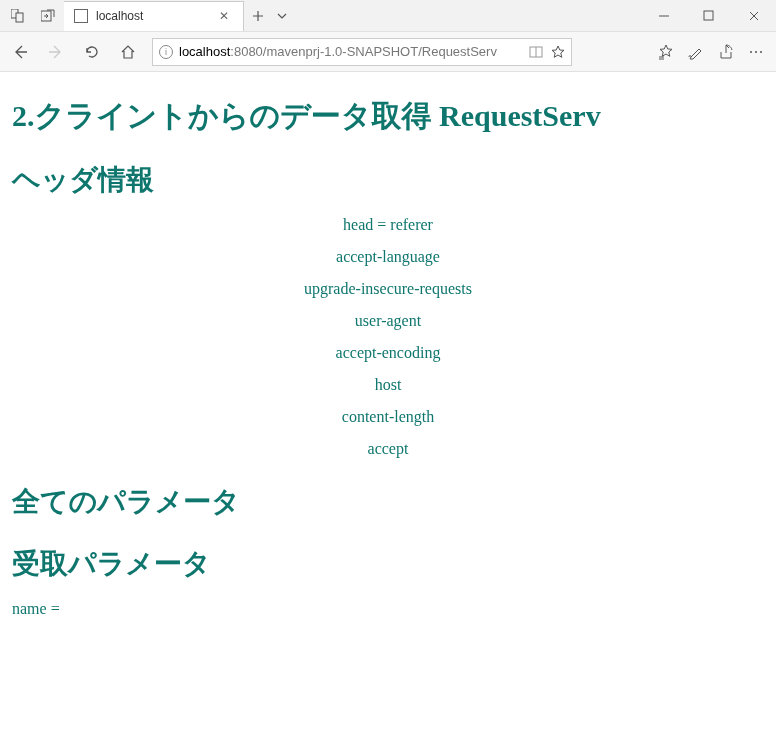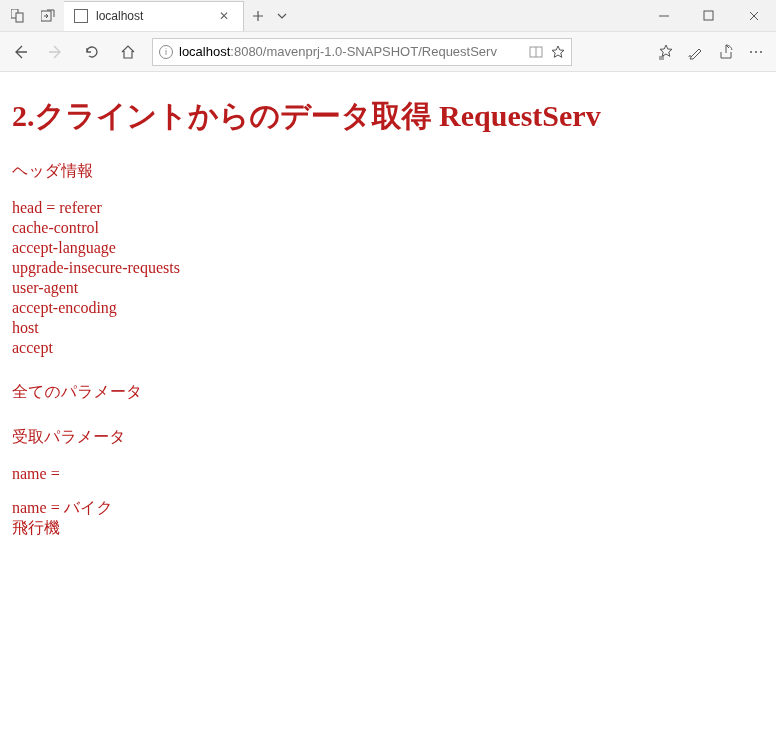--- a/index.html
+++ b/index.html
@@ -135,39 +135,39 @@
     display: flex;
     gap: 14px;
     align-items: center;
     margin-left: auto;
     padding-right: 4px;
     color: #555;
   }
   .content {
     padding: 10px 12px;
     font-family: "Times New Roman", "MS PMincho", serif;
-    color: #b91c1c;
+    color: #0f766e;
   }
   .content h1 {
     font-size: 30px;
     font-weight: bold;
     margin: 14px 0 20px 0;
     font-family: "MS PGothic", "Meiryo", "Times New Roman", serif;
   }
   .content h2 {
-    font-size: 16px;
-    font-weight: normal;
+    font-size: 28px;
+    font-weight: bold;
     margin: 24px 0 16px 0;
     font-family: "MS PGothic", "Meiryo", serif;
   }
   .content .block {
     font-size: 16px;
     line-height: 1.25;
   }
-  .content .block div { margin: 0; }
+  .content .block div { margin: 12px; text-align: center; }
   .content .spaced { margin-top: 14px; }
   svg { display: block; }
 </style>
 </head>
 <body>
 
 <div class="titlebar">
   <div class="titlebar-left">
     <div class="titlebar-btn">
       <svg width="14" height="14" viewBox="0 0 14 14">
@@ -286,30 +286,26 @@
       </span>
   </div>
 </div>
 
 <div class="content">
   <h1>2.クライントからのデータ取得 RequestServ</h1>
 
   <h2>ヘッダ情報</h2>
   <div class="block" id="headers-block">
       <div>head = referer</div>
-      <div>cache-control</div>
       <div>accept-language</div>
       <div>upgrade-insecure-requests</div>
       <div>user-agent</div>
       <div>accept-encoding</div>
       <div>host</div>
+      <div>content-length</div>
       <div>accept</div>
     </div>
 
   <h2>全てのパラメータ</h2>
 
   <h2>受取パラメータ</h2>
   <div class="block">name =</div>
-  <div class="block spaced" id="recv-block">
-      <div>name = バイク</div>
-      <div>飛行機</div>
-    </div>
 </div>
 
 </body></html>

